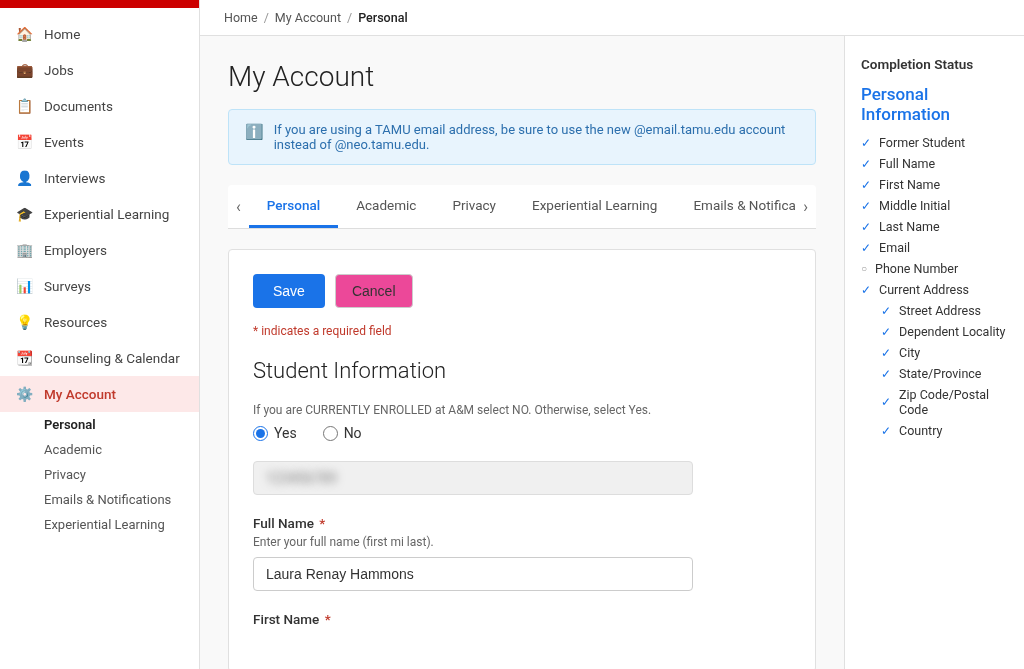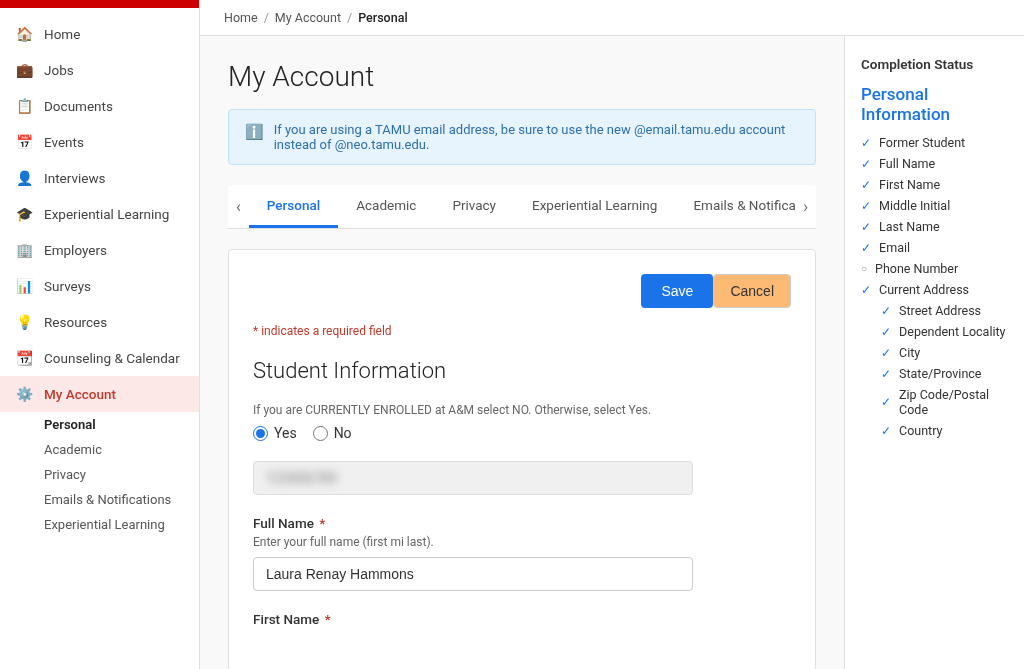--- a/index.html
+++ b/index.html
@@ -33,34 +33,34 @@
 
     
     .tabs-wrapper { display: flex; align-items: center; border-bottom: 1px solid #ddd; margin-bottom: 20px; background: #fff; border-radius: 4px 4px 0 0; position: relative; }
     .tab-arrow { padding: 12px 8px; cursor: pointer; color: #666; font-size: 16px; flex-shrink: 0; }
     .tabs { display: flex; overflow: hidden; flex: 1; }
     .tab { padding: 12px 18px; cursor: pointer; font-size: 13.5px; color: #555; white-space: nowrap; border-bottom: 3px solid transparent; }
     .tab.active { color: #1a73e8; border-bottom: 3px solid #1a73e8; font-weight: 500; }
 
     
     .form-container { background: #fff; padding: 24px; border-radius: 4px; border: 1px solid #e0e0e0; }
-    .btn-row { display: flex; margin-bottom: 16px; justify-content: flex-end; }
+    .btn-row { display: flex; gap: 10px; margin-bottom: 16px; }
     .btn-save { background: #1a73e8; color: #fff; border: none; padding: 8px 20px; border-radius: 4px; cursor: pointer; font-size: 14px; font-weight: 500; }
-    .btn-cancel { background: #fdba74; color: #333; border: 1px solid #ccc; padding: 8px 16px; border-radius: 4px; cursor: pointer; font-size: 14px; }
+    .btn-cancel { background: #ec4899; color: #333; border: 1px solid #ccc; padding: 8px 16px; border-radius: 4px; cursor: pointer; font-size: 14px; }
 
     .required-note { font-size: 12px; color: #c0392b; margin-bottom: 20px; }
     .section-title { font-size: 22px; font-weight: 300; color: #222; margin-bottom: 20px; }
 
     .field-group { margin-bottom: 20px; }
     .field-label { font-size: 13.5px; font-weight: 500; color: #333; margin-bottom: 4px; }
     .field-label .req { color: #c0392b; margin-left: 2px; }
     .field-desc { font-size: 12px; color: #666; margin-bottom: 8px; }
     .field-input { width: 100%; max-width: 440px; padding: 8px 12px; border: 1px solid #ccc; border-radius: 4px; font-size: 14px; color: #333; }
 
-    .radio-group { display: flex; gap: 16px; margin-top: 6px; }
+    .radio-group { display: flex; gap: 26px; margin-top: 6px; }
     .radio-option { display: flex; align-items: center; gap: 6px; cursor: pointer; font-size: 14px; }
     .radio-option input[type=radio] { accent-color: #1a73e8; width: 15px; height: 15px; }
 
     
     .right-panel { width: 180px; background: #fff; border-left: 1px solid #e0e0e0; padding: 20px 16px; overflow-y: auto; flex-shrink: 0; }
     .completion-title { font-size: 13.5px; font-weight: 600; color: #333; margin-bottom: 12px; }
     .completion-section { font-size: 17px; color: #1a73e8; font-weight: 500; margin-bottom: 8px; }
     .completion-item { display: flex; align-items: center; gap: 8px; font-size: 12.5px; color: #333; padding: 3px 0; }
     .completion-item .check { color: #1a73e8; font-size: 12px; }
     .completion-item .circle { color: #999; font-size: 10px; }

